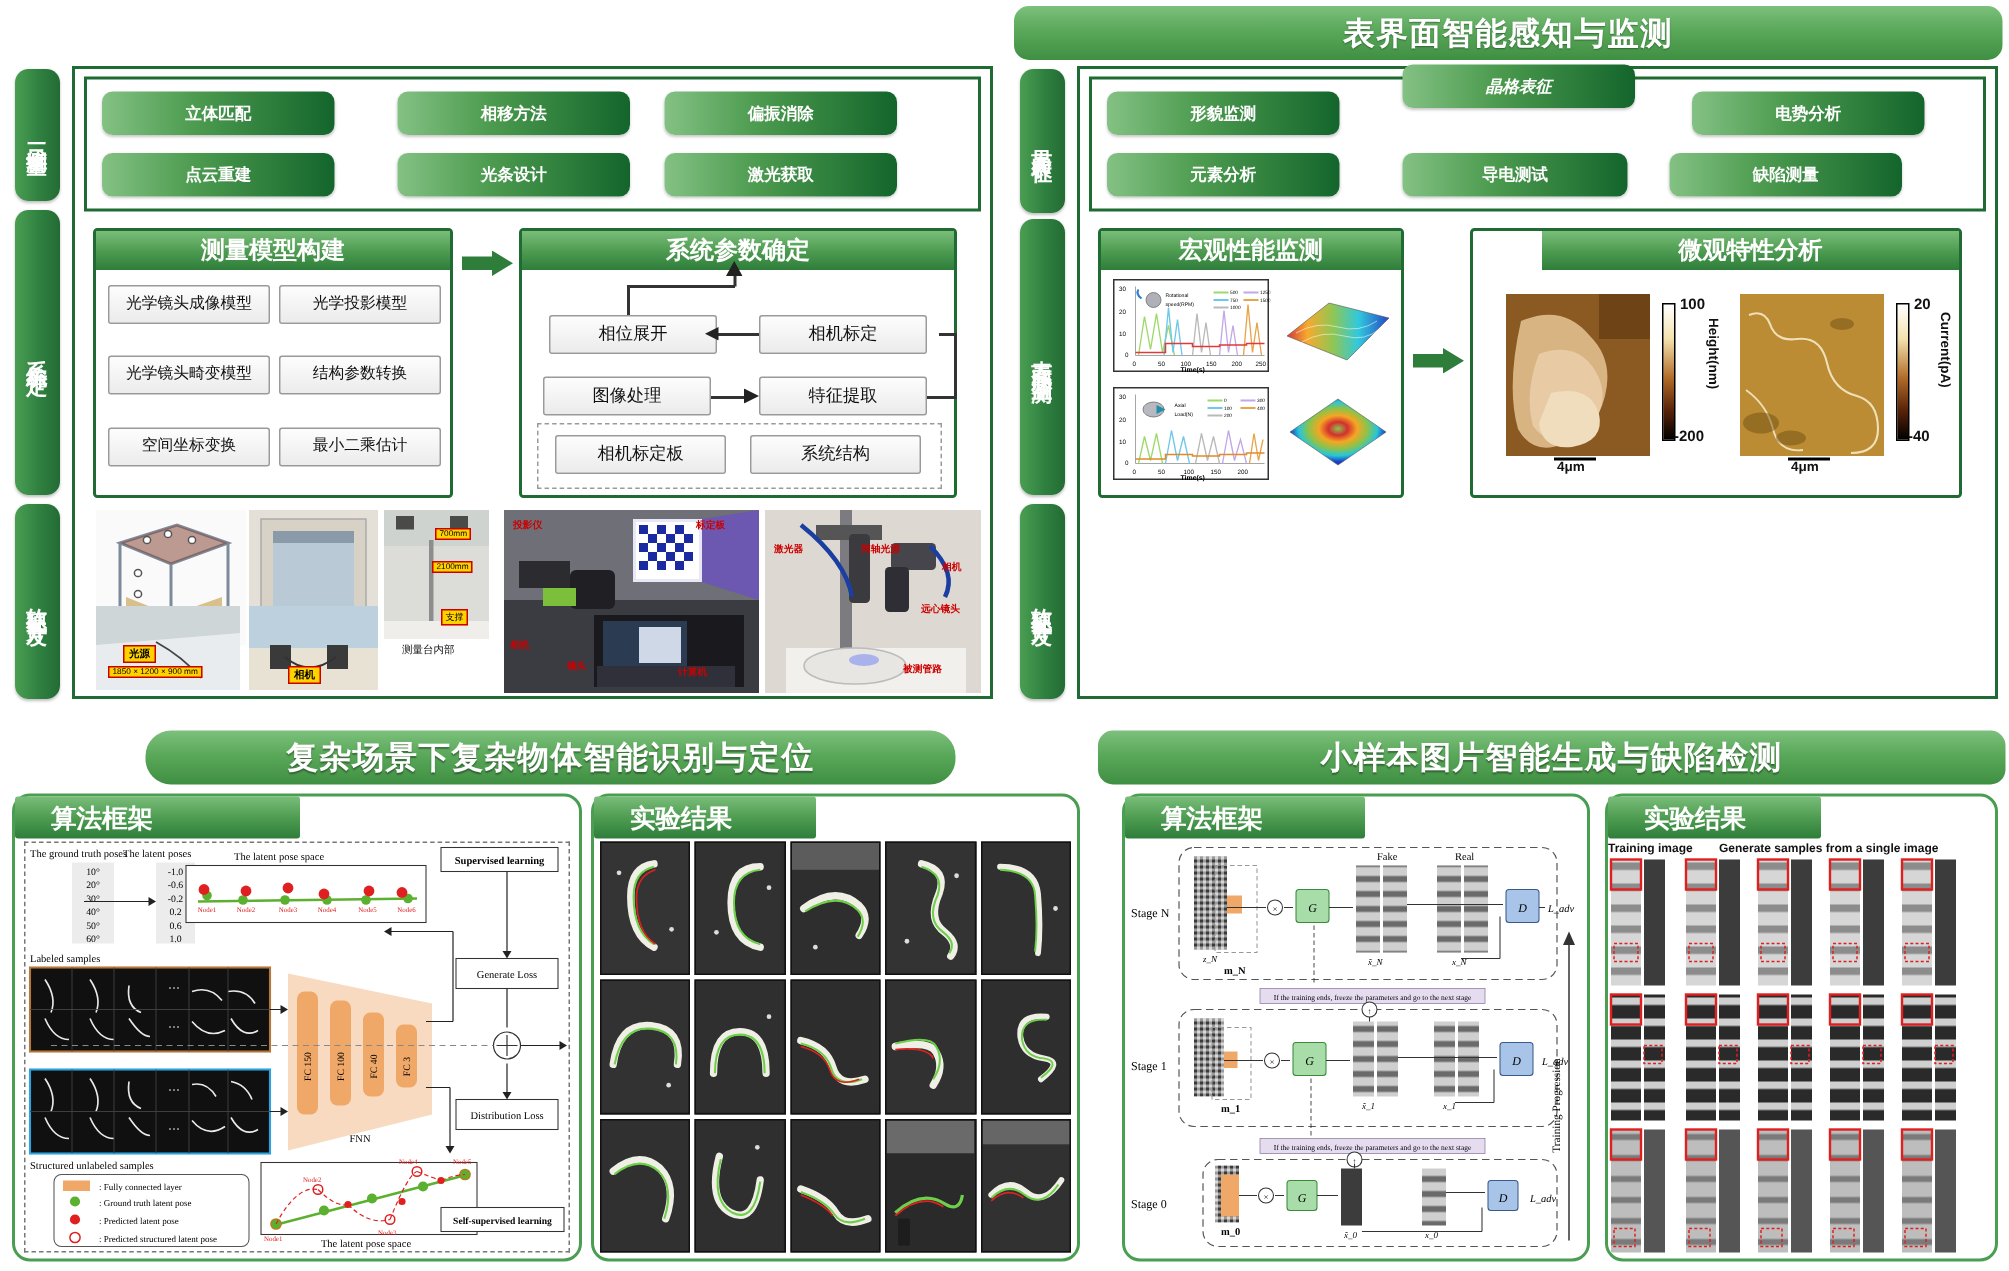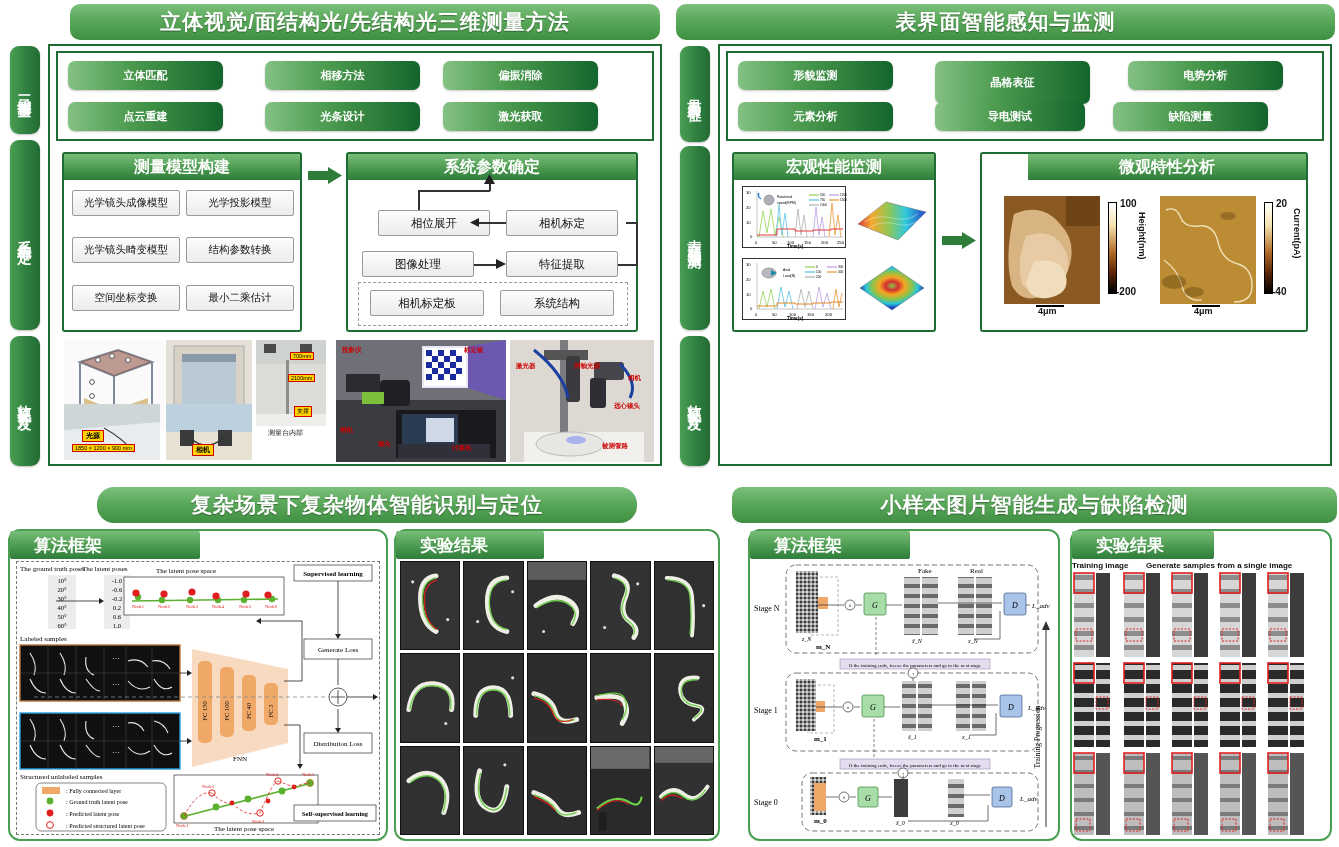--- a/index.html
+++ b/index.html
@@ -97,21 +97,20 @@
   .colorbar { position:absolute; width:9px;
     background:linear-gradient(180deg,#ffffff 0%,#f4e3b0 25%,#b06a26 55%,#5a2409 78%,#000000 100%);
     border:1px solid #000; }
 </style>
 </head>
 <body>
 
 <div class="poster">
 
   <div class="panel" id="p1">
-    <div class="panel-title">立体视觉/面结构光/先结构光三维测量方法</div>
 
     <div class="vtab" style="left:4px; top:42px; height:88px;">三维测量</div>
     <div class="vtab" style="left:4px; top:136px; height:190px;">系统标定</div>
     <div class="vtab" style="left:4px; top:332px; height:130px;">软硬件开发</div>
 
     <div class="body-frame" style="left:42px; top:40px; width:614px; height:422px;"></div>
 
     <div style="position:absolute; left:50px; top:47px; width:598px; height:90px; border:2px solid #1f6b33;"></div>
     <div class="pill" style="position:absolute; left:62px; top:57px; width:155px; height:29px;">立体匹配</div>
     <div class="pill" style="position:absolute; left:259px; top:57px; width:155px; height:29px;">相移方法</div>
@@ -131,21 +130,21 @@
     </div>
 
     <div style="position:absolute; left:302px; top:163px; width:34px; height:17px;">
       <svg width="34" height="17" viewBox="0 0 34 17">
           <path d="M0 4 h20 V0 l14 8.5 -14 8.5 V13 H0 Z" fill="#2e7d3a"></path>
         </svg>
     </div>
 
     <div class="card" style="left:340px; top:148px; width:292px; height:180px;">
       <div class="card-head">系统参数确定</div>
-      <div class="gbox" style="left:30px; top:56px; width:112px; height:26px; font-size:11.5px;">相位展开</div>
+      <div class="gbox" style="left:18px; top:56px; width:112px; height:26px; font-size:11.5px;">相位展开</div>
       <div class="gbox" style="left:158px; top:56px; width:112px; height:26px; font-size:11.5px;">相机标定</div>
       <div class="gbox" style="left:14px; top:97px; width:112px; height:26px; font-size:11.5px;">图像处理</div>
       <div class="gbox" style="left:158px; top:97px; width:112px; height:26px; font-size:11.5px;">特征提取</div>
       <div class="dashbox" style="left:10px; top:128px; width:270px; height:44px;"></div>
       <div class="gbox" style="left:22px; top:136px; width:114px; height:26px; font-size:11.5px;">相机标定板</div>
       <div class="gbox" style="left:152px; top:136px; width:114px; height:26px; font-size:11.5px;">系统结构</div>
 
       <div class="arrowline" style="left:126px; top:68px; width:32px; height:1.5px;"></div>
       <svg style="position:absolute; left:122px; top:64px;" width="10" height="9">
           <path d="M0 4.5 L9 0 L9 9 Z" fill="#222"></path>
@@ -296,21 +295,21 @@
     <div class="panel-title">表界面智能感知与监测</div>
 
     <div class="vtab" style="left:4px; top:42px; height:96px;">界面表征</div>
     <div class="vtab" style="left:4px; top:142px; height:184px;">表面感知监测</div>
     <div class="vtab" style="left:4px; top:332px; height:130px;">软硬件开发</div>
 
     <div class="body-frame" style="left:42px; top:40px; width:614px; height:422px;"></div>
 
     <div style="position:absolute; left:50px; top:47px; width:598px; height:90px; border:2px solid #1f6b33;"></div>
     <div class="pill" style="position:absolute; left:62px; top:57px; width:155px; height:29px;">形貌监测</div>
-    <div class="pill" style="position:absolute; left:259px; top:57px; width:155px; height:43px;">晶格表征</div>
+    <div class="pill" style="position:absolute; left:259px; top:39px; width:155px; height:29px;font-style:italic;">晶格表征</div>
     <div class="pill" style="position:absolute; left:452px; top:57px; width:155px; height:29px;">电势分析</div>
     <div class="pill" style="position:absolute; left:62px; top:98px; width:155px; height:29px;">元素分析</div>
     <div class="pill" style="position:absolute; left:259px; top:98px; width:150px; height:29px;">导电测试</div>
     <div class="pill" style="position:absolute; left:437px; top:98px; width:155px; height:29px;">缺陷测量</div>
 
     <div class="card" style="left:56px; top:148px; width:204px; height:180px;">
       <div class="card-head">宏观性能监测</div>
 
       <div class="mini-chart" style="left:8px; top:32px; width:104px; height:62px;">
         <svg width="104" height="62" viewBox="0 0 104 62">

